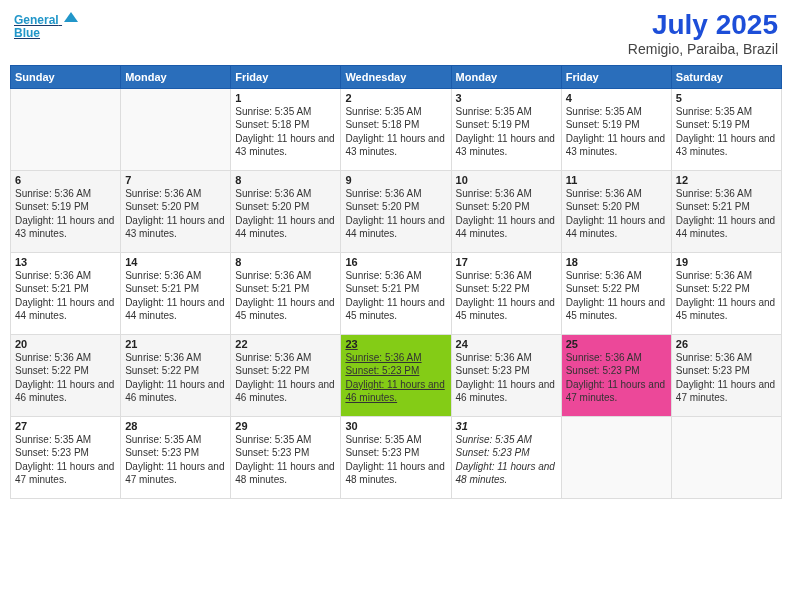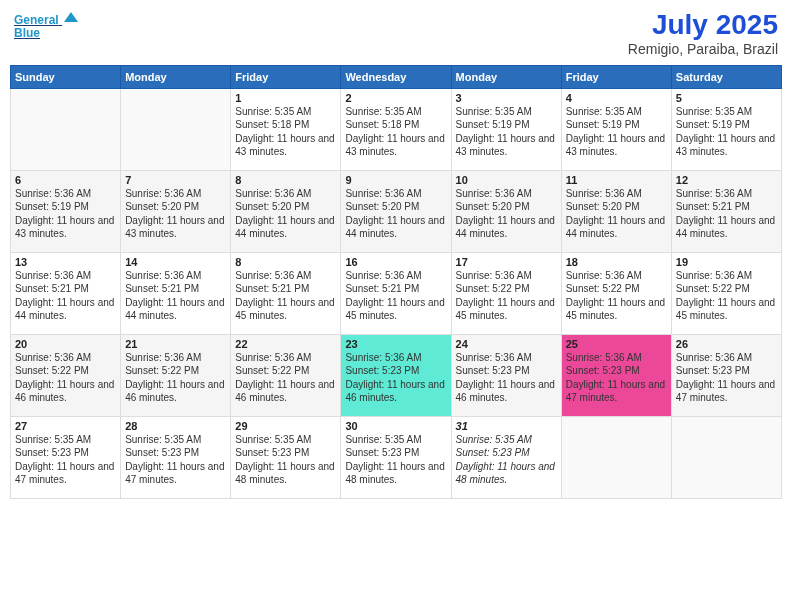--- a/index.html
+++ b/index.html
@@ -272,21 +272,21 @@
             <div class="day-info">Sunrise: 5:36 AM
 Sunset: 5:22 PM
 Daylight: 11 hours and 46 minutes.</div>
           </td>
           <td style="background: rgb(245, 245, 245);">
             <span class="day-num">22</span>
             <div class="day-info">Sunrise: 5:36 AM
 Sunset: 5:22 PM
 Daylight: 11 hours and 46 minutes.</div>
           </td>
-          <td style="background: #5eead4;">
+          <td style="background: #84cc16; text-decoration: underline;">
             <span class="day-num">23</span>
             <div class="day-info">Sunrise: 5:36 AM
 Sunset: 5:23 PM
 Daylight: 11 hours and 46 minutes.</div>
           </td>
           <td style="background: rgb(245, 245, 245);">
             <span class="day-num">24</span>
             <div class="day-info">Sunrise: 5:36 AM
 Sunset: 5:23 PM
 Daylight: 11 hours and 46 minutes.</div>

